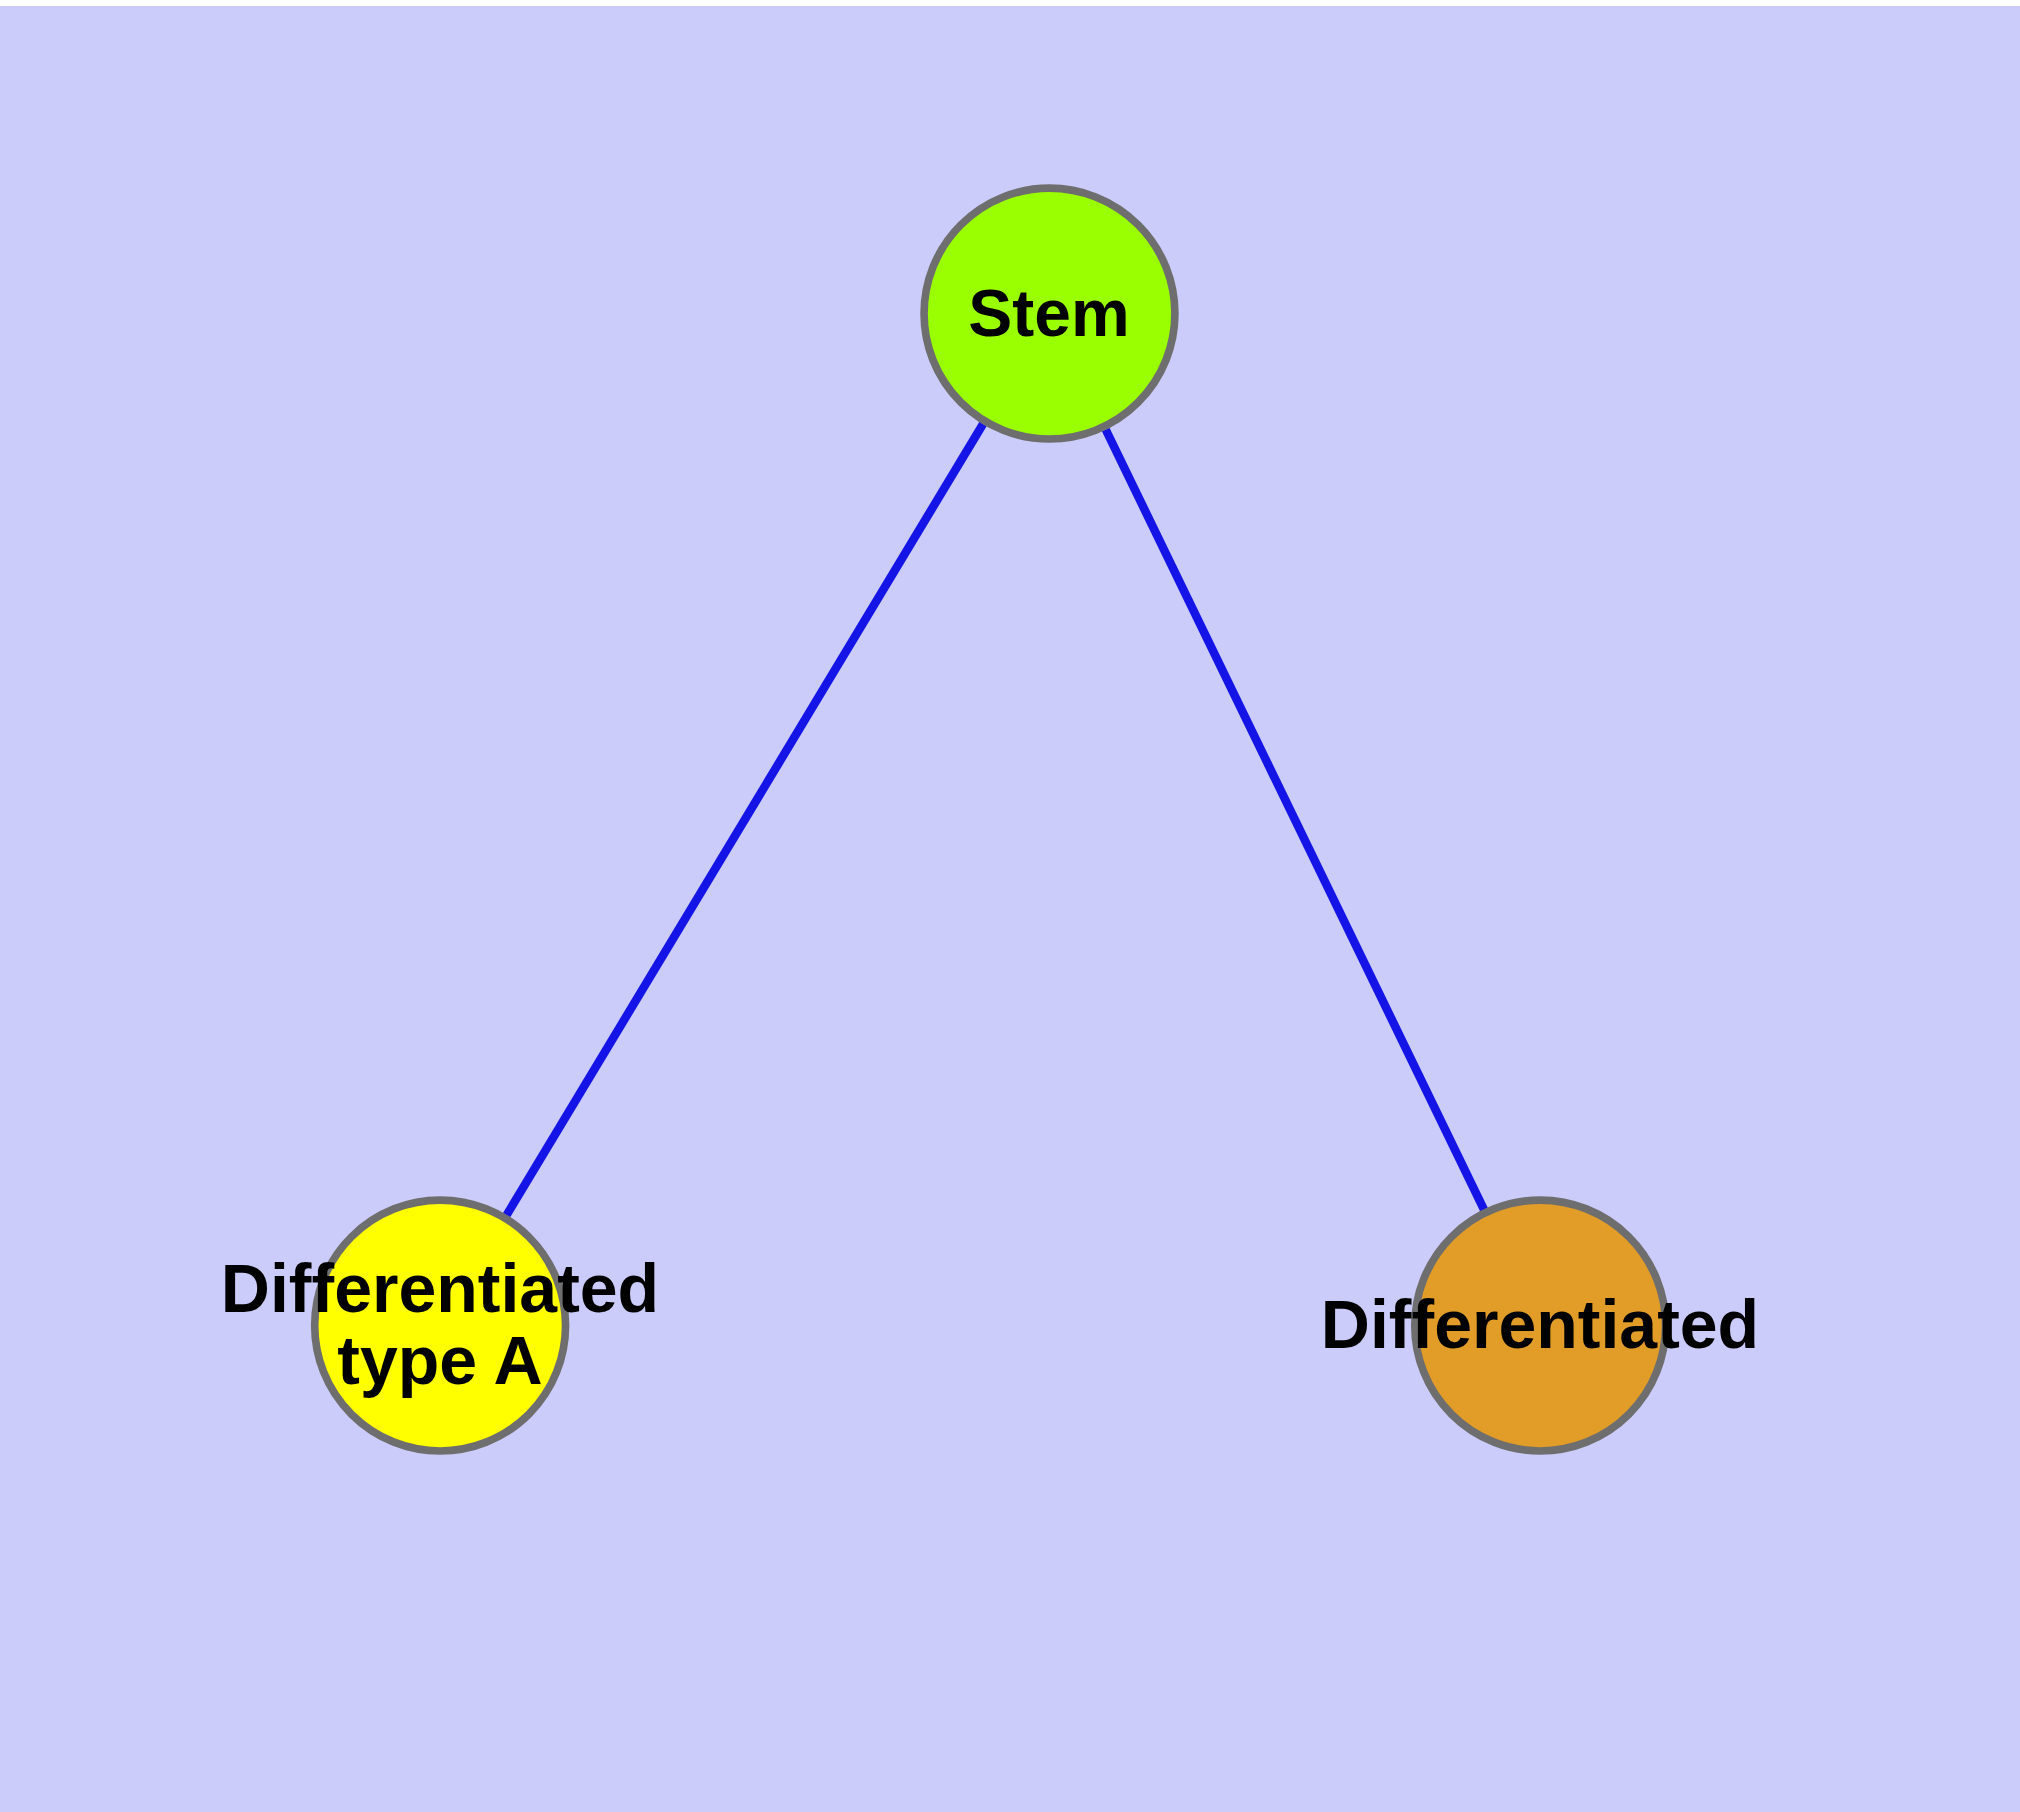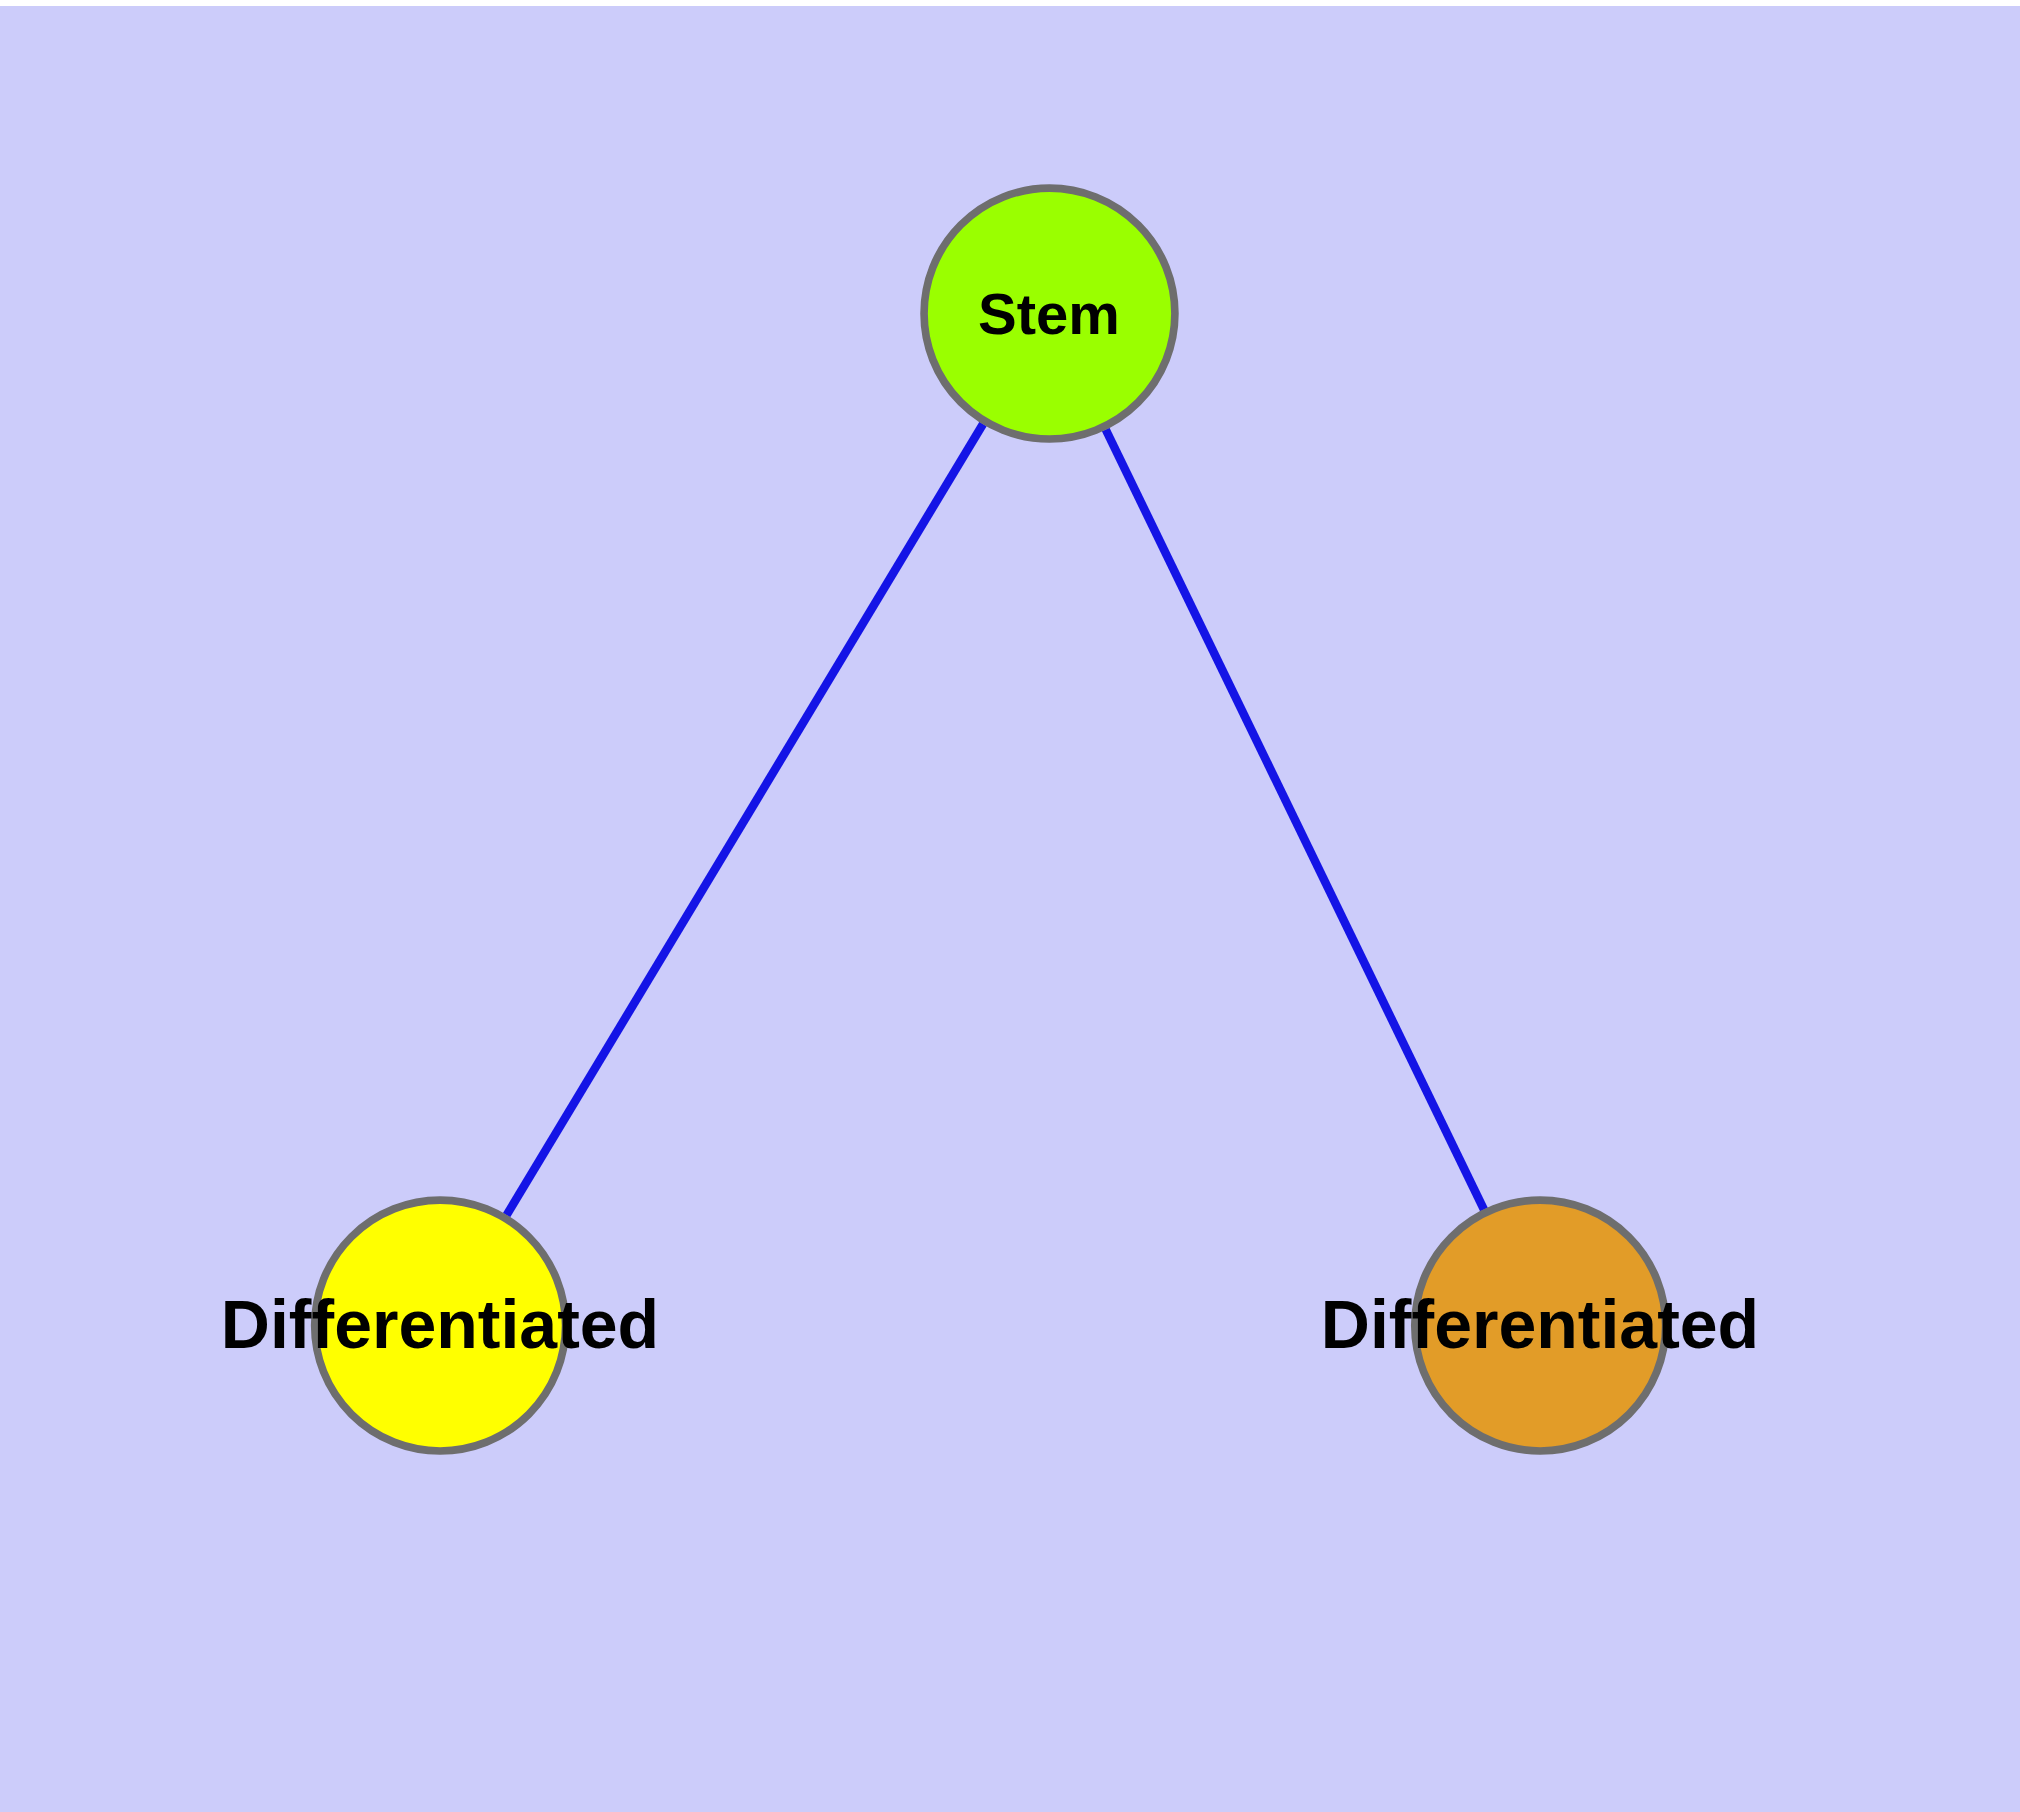--- a/index.html
+++ b/index.html
@@ -37,21 +37,21 @@
     font-weight: bold;
     line-height: 1.06;
     white-space: pre;
     pointer-events: none;
     font-family: "Liberation Sans", sans-serif;
   }
   #label-stem {
     left: 1049px;
     top: 314px;
     transform: translate(-50%, -50%);
-    font-size: 58px;
+    font-size: 66px;
   }
   #label-diff-a {
     left: 440px;
     top: 1324px;
     transform: translate(-50%, -50%);
     font-size: 68px;
   }
   #label-diff-b {
     left: 1540px;
     top: 1324px;
@@ -73,18 +73,18 @@
     </g>
     <g>
       <circle cx="1238" cy="370" r="148" fill="#9aff00" stroke="#6e6e6e" stroke-width="9"></circle>
       <circle cx="519" cy="1564" r="148" fill="#ffff00" stroke="#6e6e6e" stroke-width="9"></circle>
       <circle cx="1817" cy="1564" r="148" fill="#e29c28" stroke="#6e6e6e" stroke-width="9"></circle>
     </g>
   </svg>
 
   <div class="node-label" id="label-stem">Stem</div>
 
-  <div class="node-label" id="label-diff-a"><span>Differentiated</span><br></div>
+  <div class="node-label" id="label-diff-a"><span>Differentiated</span><br><span>type A</span></div>
 
   <div class="node-label" id="label-diff-b"><span>Differentiated</span><br></div>
 
 </div>
 
 
 </body></html>

